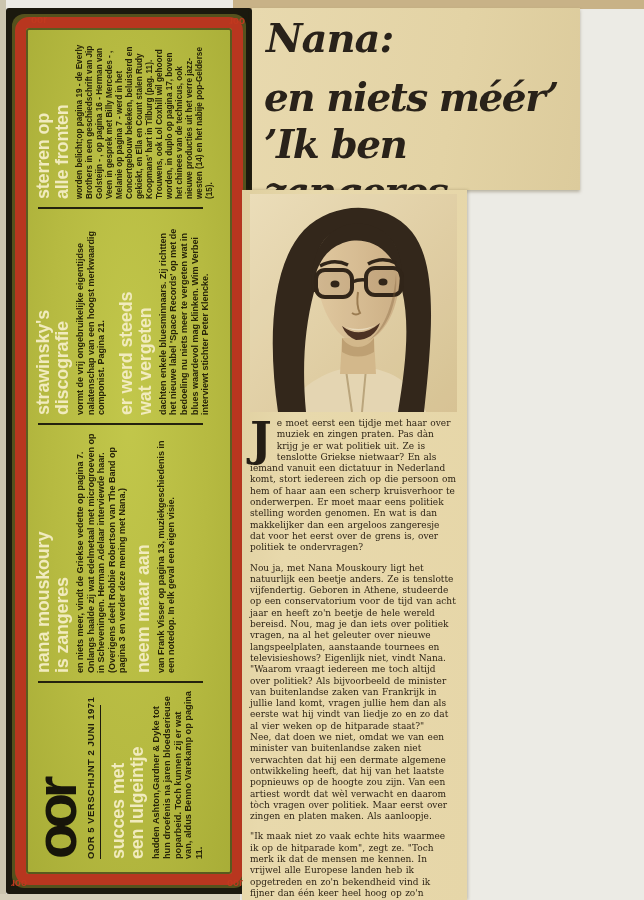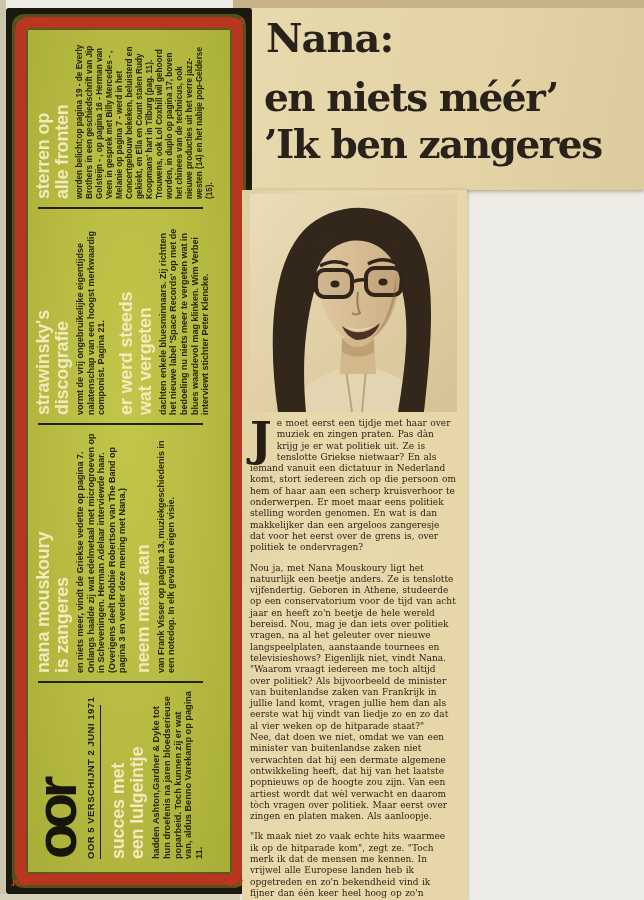--- a/index.html
+++ b/index.html
@@ -38,23 +38,23 @@
   .b4{font-size:8.2px;line-height:10px;margin-top:3px;}
   .mt{margin-top:5px;}
   .corner-mark{position:absolute;color:#c1391f;font-size:10px;font-weight:bold;z-index:5;
                letter-spacing:0;}
   .cm-tl{left:25px;top:6px;}
   .cm-tr{right:7px;top:8px;transform:rotate(180deg);}
   .cm-bl{left:5px;bottom:5px;transform:rotate(180deg);}
   .cm-br{right:9px;bottom:6px;}
 
   
-  .headline-clip{position:absolute;left:252px;top:8px;width:392px;height:182px;
+  .headline-clip{position:absolute;left:252px;top:8px;width:328px;height:182px;
                  background:linear-gradient(100deg,#e8d9ae 0%,#e3d3a5 60%,#dccb9c 100%);
-                 box-shadow:0 2px 3px rgba(90,75,40,.35);}
+                 box-shadow:0 2px 3px rgba(90,75,40,.35);font-style:italic;}
   .kicker{font-family:"DejaVu Serif",serif;font-weight:bold;font-size:40px;line-height:44px;
           color:#29221a;margin:8px 0 0 14px;letter-spacing:-1px;}
   .headline{font-family:"DejaVu Serif",serif;font-weight:bold;font-size:39px;line-height:47px;
             color:#29221a;margin:14px 0 0 12px;letter-spacing:-1.5px;}
 
   
   .article-clip{position:absolute;left:242px;top:190px;width:225px;height:710px;
                 background:linear-gradient(95deg,#dfcf9f 0%,#e8d9ac 25%,#e6d6a8 100%);
                 box-shadow:1px 0 3px rgba(90,75,40,.3);overflow:hidden;
                 padding:4px 0 0 8px;box-sizing:border-box;}

